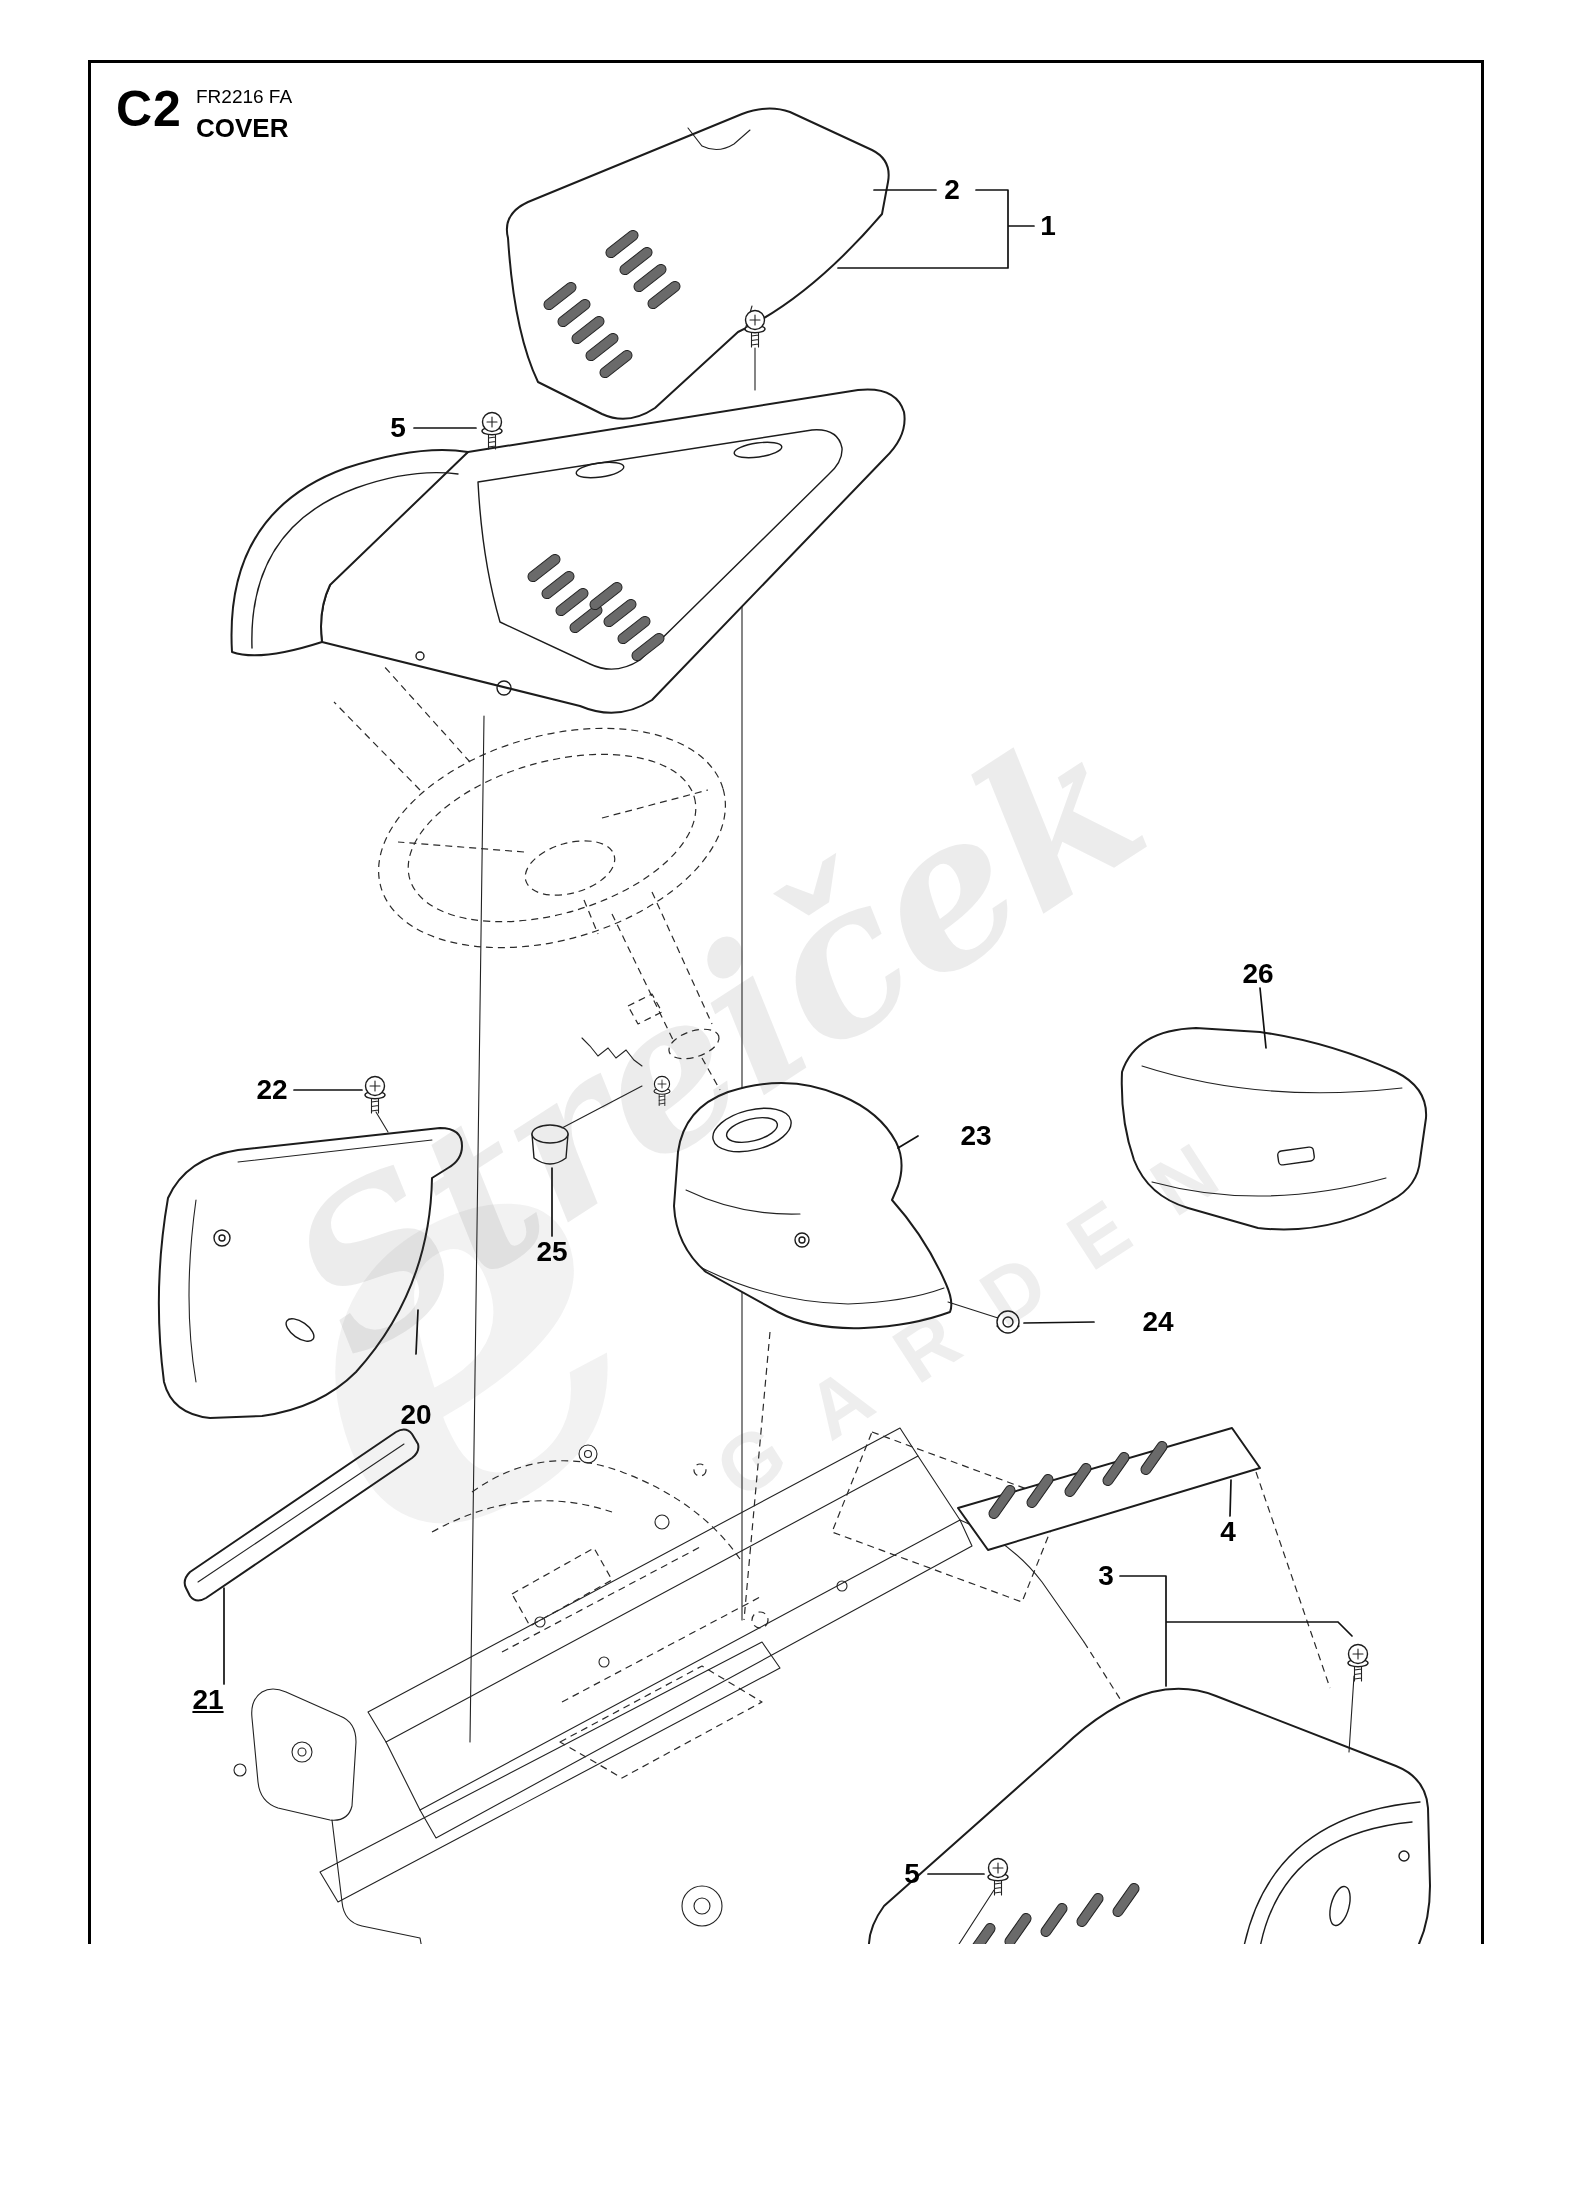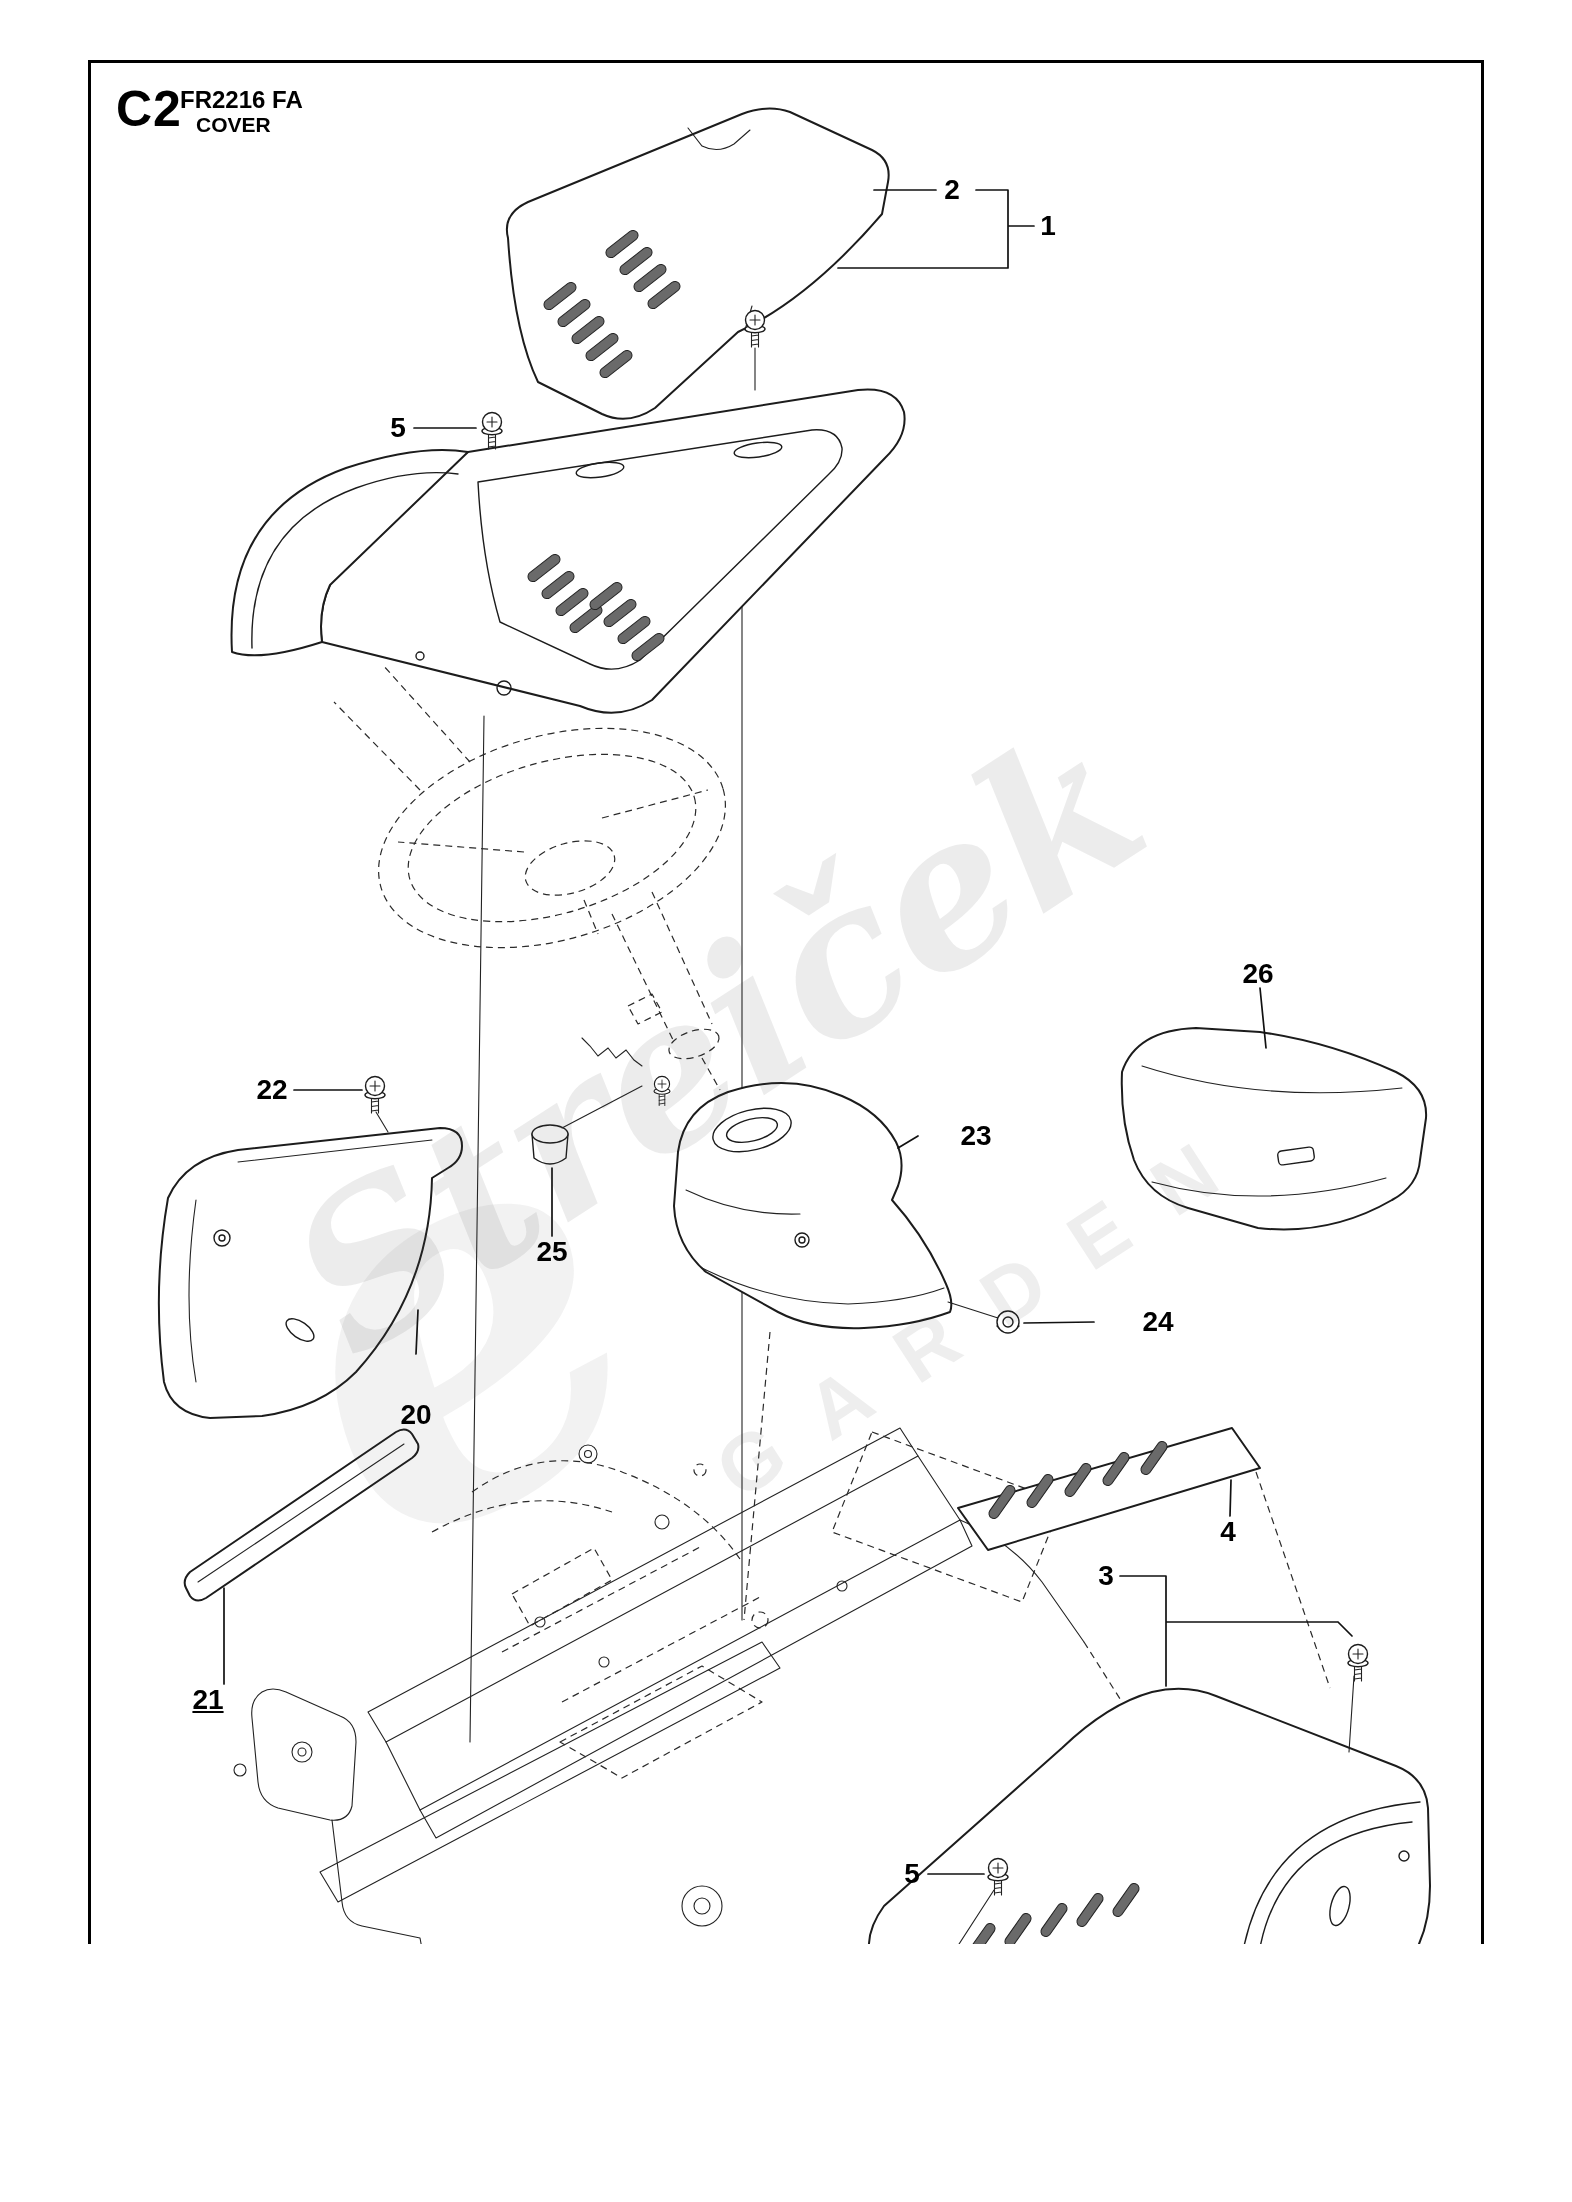--- a/index.html
+++ b/index.html
@@ -1,21 +1,21 @@
 <!DOCTYPE html>
 <html><head>
 <meta charset="utf-8">
 <style>
   html,body{margin:0;padding:0;background:#fff;}
   .page{position:relative;width:1572px;height:1944px;background:#fff;overflow:hidden;
         font-family:"Liberation Sans",sans-serif;color:#000;}
   .frame{position:absolute;left:88px;top:60px;width:1390px;height:2078px;border:3px solid #000;z-index:2;}
   .hdr-code{position:absolute;left:116px;top:80px;font-size:50px;font-weight:bold;z-index:4;letter-spacing:1px;}
-  .hdr-model{position:absolute;left:180px;top:86px;font-size:24px;font-weight:bold;z-index:4;}
-  .hdr-title{position:absolute;left:196px;top:113px;font-size:21px;font-weight:bold;z-index:4;}
+  .hdr-model{position:absolute;left:196px;top:86px;font-size:19px;font-weight:normal;z-index:4;}
+  .hdr-title{position:absolute;left:196px;top:113px;font-size:26px;font-weight:bold;z-index:4;}
   .callout{position:absolute;font-size:28px;font-weight:bold;z-index:5;transform:translate(-50%,-50%);}
   .wm{position:absolute;z-index:3;pointer-events:none;white-space:nowrap;transform-origin:0 0;}
   .wm-script{left:250px;top:1200px;font-family:"DejaVu Serif",serif;font-style:italic;font-weight:bold;
              font-size:205px;color:rgba(70,70,70,0.10);transform:rotate(-33deg);}
   .wm-caps{left:700px;top:1440px;font-size:80px;letter-spacing:46px;color:rgba(70,70,70,0.09);
            transform:rotate(-33deg);font-weight:bold;}
   .wm-e{left:160px;top:1130px;font-family:"DejaVu Serif",serif;font-style:italic;font-weight:bold;
         font-size:520px;color:rgba(70,70,70,0.07);transform:rotate(-28deg);}
   svg.draw{position:absolute;left:0;top:0;z-index:1;}
   .ol{stroke:#1c1c1c;stroke-width:2;fill:#fff;stroke-linejoin:round;stroke-linecap:round;}

